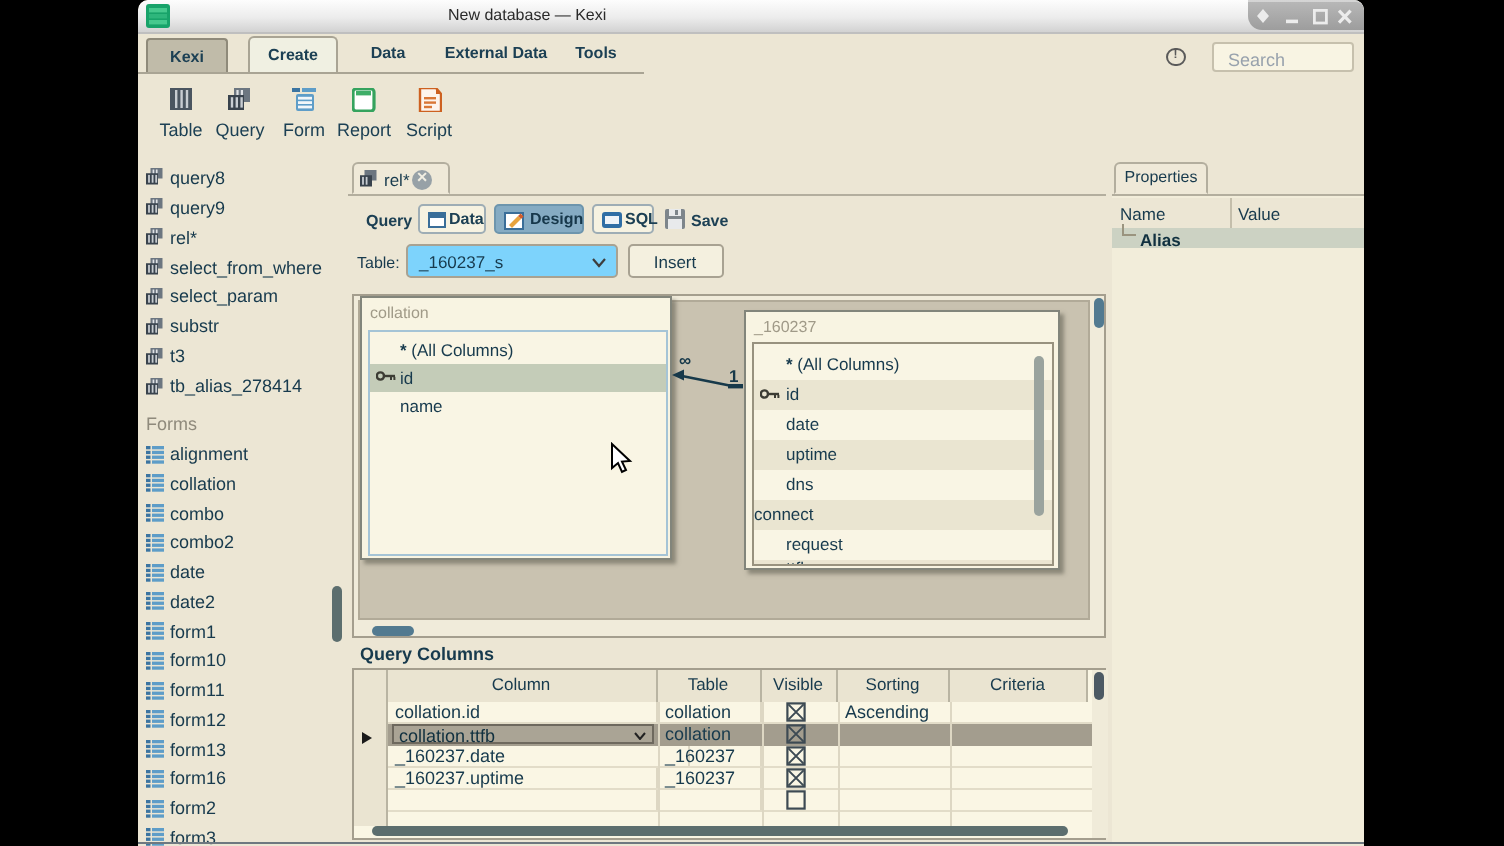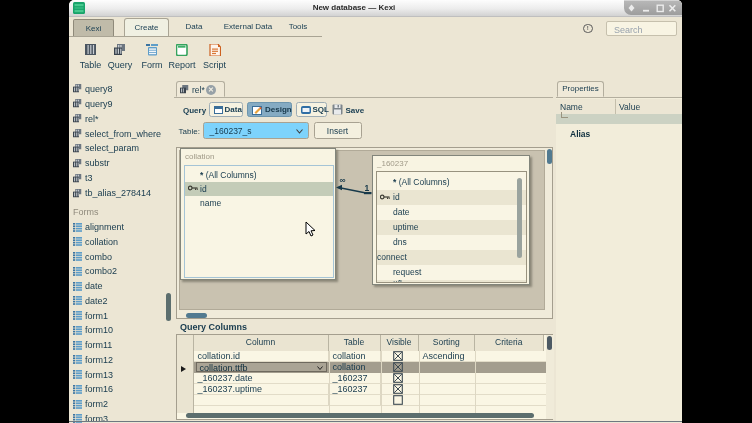--- a/index.html
+++ b/index.html
@@ -5,27 +5,27 @@
   html,body{margin:0;padding:0;}
   body{width:752px;height:423px;background:#000;overflow:hidden;position:relative;
        font-family:"Liberation Sans",sans-serif;}
   .abs{position:absolute;}
   #win{position:absolute;left:69px;top:0;width:613px;height:423px;
        background:#ece6d4;border-radius:5px 5px 0 0;overflow:hidden;}
   
   #titlebar{position:absolute;left:0;top:0;width:613px;height:16px;
     background:linear-gradient(#fdfdfd,#ececec 55%,#d2d2d2);border-bottom:1px solid #bfbfbf;
     border-radius:5px 5px 0 0;}
-  #title{position:absolute;left:155px;top:2.5px;width:260px;text-align:center;
-    font-size:8px;font-weight:bold;color:#2a2a2a;}
+  #title{position:absolute;left:155px;top:2.5px;width:260px;
+    font-size:8px;font-weight:normal;color:#2a2a2a;}
   #winbtns{position:absolute;right:0;top:0;width:58px;height:15px;
     background:linear-gradient(#b9b9b9,#9d9d9d);border-radius:0 4px 0 7px;
     box-shadow:inset 0 1px 0 rgba(255,255,255,.4);}
   
-  .ttext{color:#1c4054;font-size:8px;font-weight:normal;white-space:nowrap;}
+  .ttext{color:#1c4054;font-size:8px;font-weight:bold;white-space:nowrap;}
   #kexitab{position:absolute;left:4px;top:19px;width:41px;height:17px;background:#c0bba9;
     border:1px solid #8f8a7a;border-bottom:none;border-radius:2px 2px 0 0;
     text-align:center;line-height:17px;box-sizing:border-box;}
   #createtab{position:absolute;left:55px;top:18px;width:45px;height:18px;background:#f0f0e2;
     border:1px solid #a9a494;border-bottom:none;border-radius:3px 3px 0 0;
     text-align:center;line-height:18px;box-sizing:border-box;}
   #tabline{position:absolute;left:0px;top:35.5px;width:253px;height:1px;background:#a9a494;}
   
   .tlabel{position:absolute;top:59.5px;width:60px;text-align:center;font-size:9px;color:#1c4054;}
   .ticon{position:absolute;top:44px;width:12px;height:12px;}
@@ -591,21 +591,21 @@
     </div>
 
   <div id="props">
       <div class="abs" style="left:0;top:1.5px;width:126px;height:15px;background:#ece6d4;border-bottom:1px solid #d8d2bf;">
         <div class="abs" style="left:4px;top:3.5px;font-size:8.5px;color:#173a4d;">Name</div>
         <div class="abs" style="left:63px;top:3.5px;font-size:8.5px;color:#173a4d;">Value</div>
         <div class="abs" style="left:59px;top:0;width:1px;height:15px;background:#c4beab;"></div>
       </div>
       <div class="abs" style="left:0;top:16.5px;width:126px;height:10.5px;background:#ccd2c3;">
         <div class="abs" style="left:5px;top:-2px;width:6px;height:5px;border-left:1px solid #9a947f;border-bottom:1px solid #9a947f;"></div>
-        <div class="abs" style="left:14px;top:15px;font-size:8.5px;font-weight:bold;color:#10303f;">Alias</div>
+        <div class="abs" style="left:14px;top:1px;font-size:8.5px;font-weight:bold;color:#10303f;">Alias</div>
       </div>
     </div>
   <div id="proptab">Properties</div>
   <div id="propline"></div>
 
   <div class="abs" style="left:514px;top:23.5px;width:7.5px;height:7.5px;border:1px solid #5a5a5a;border-radius:50%;
        font-size:6px;color:#5a5a5a;text-align:center;line-height:7.5px;font-weight:bold;">!</div>
   <div class="abs" style="left:537px;top:21px;width:71px;height:15px;background:#f8f4e3;border:1px solid #c6c0ad;
        border-radius:2px;box-sizing:border-box;">
     <div class="abs" style="left:7px;top:2.5px;font-size:9px;color:#98a2ad;">Search</div>

